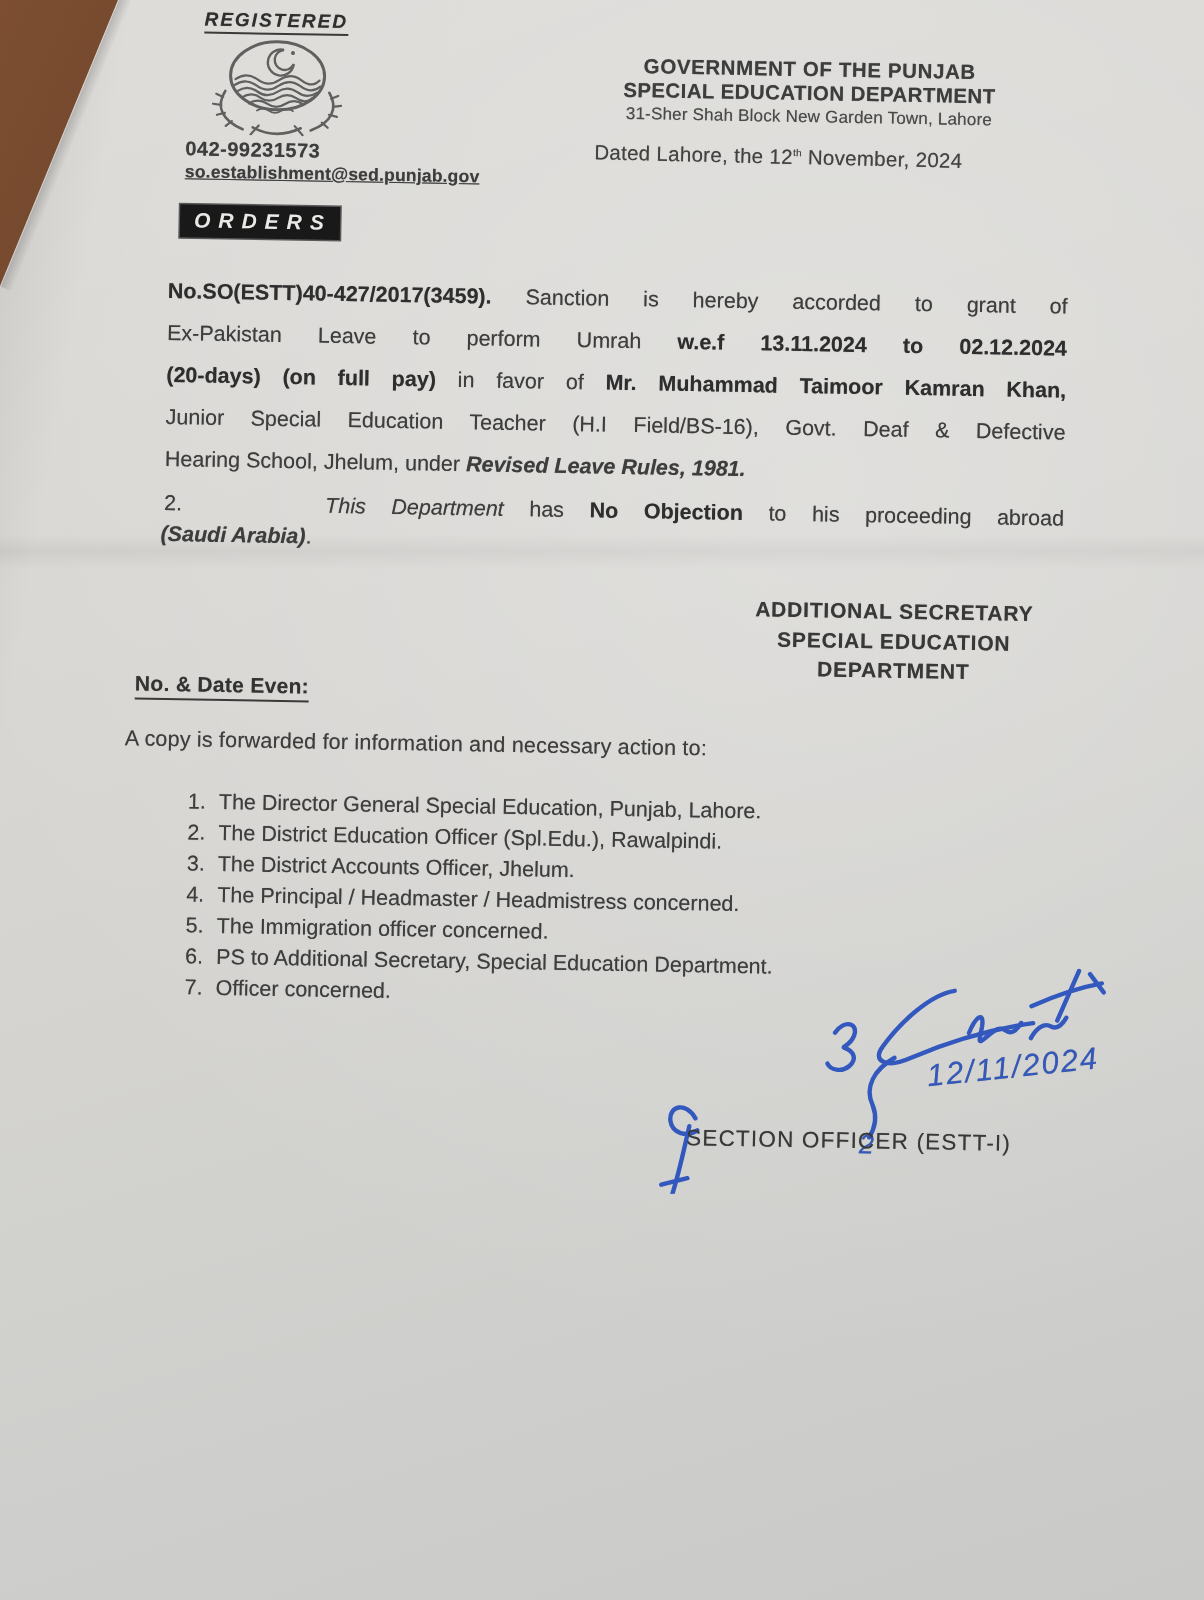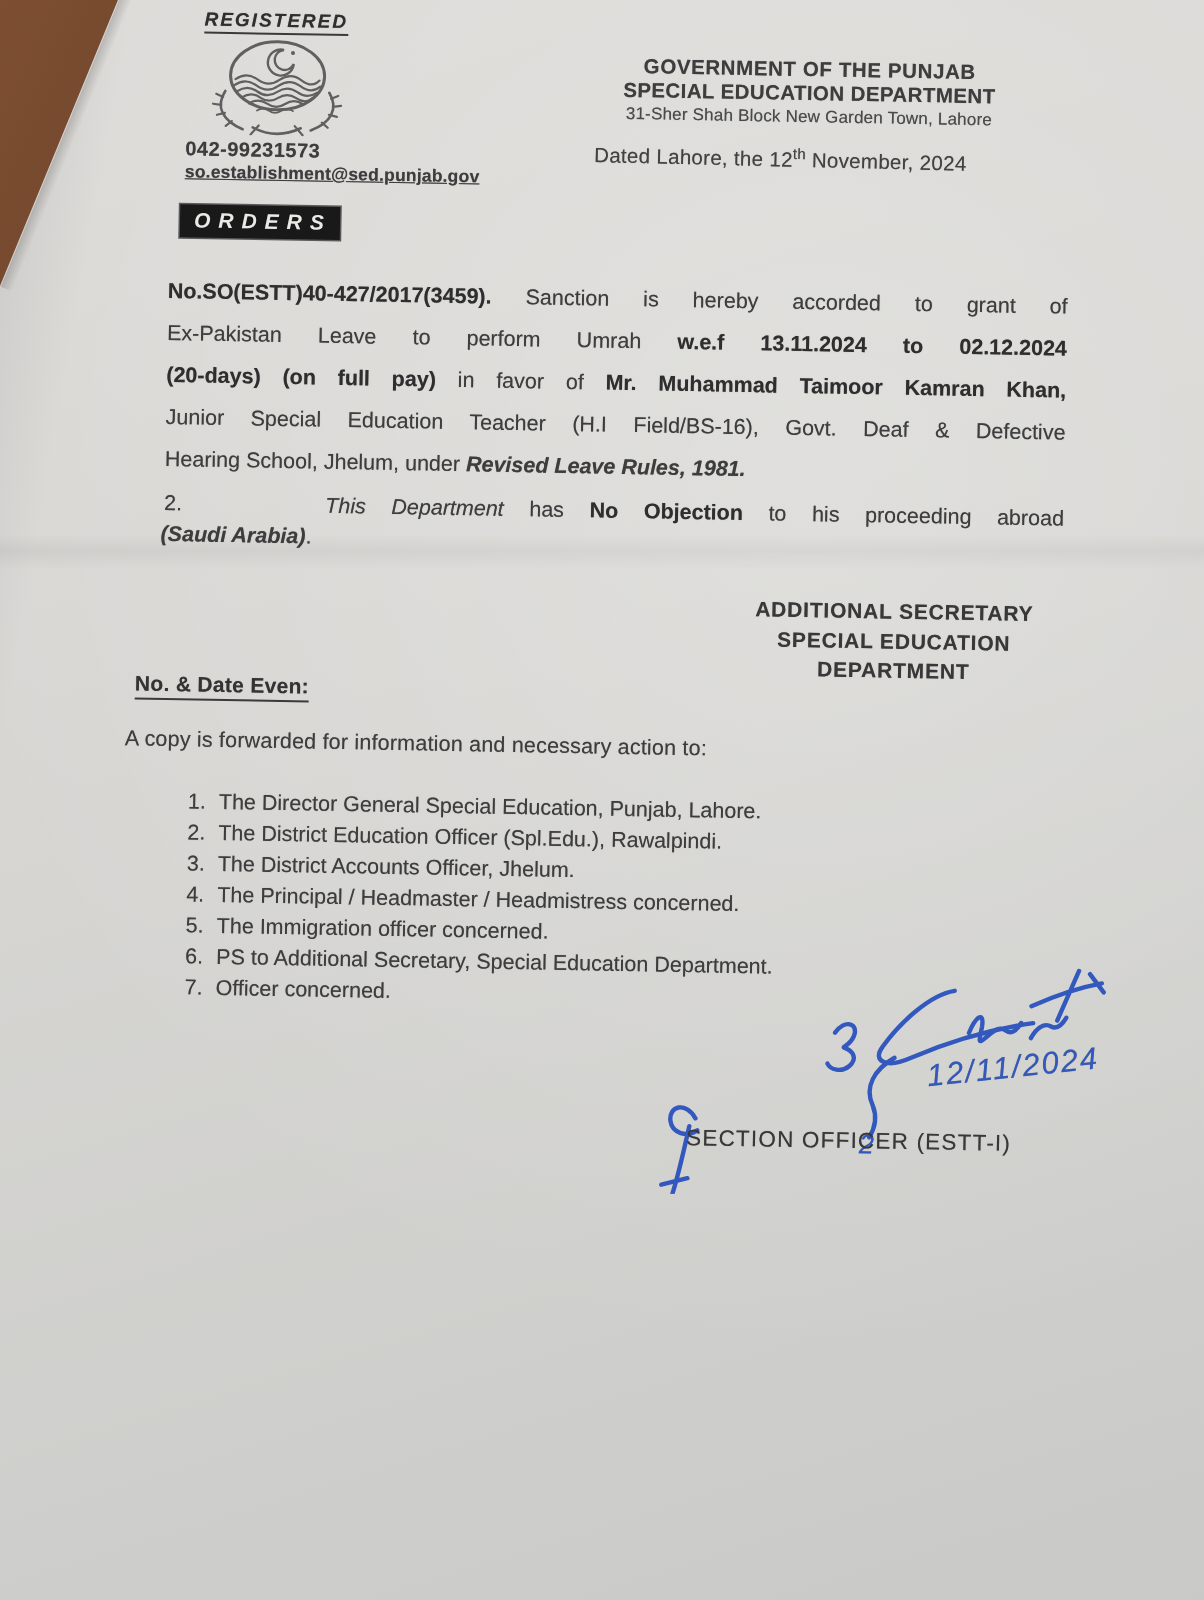--- a/index.html
+++ b/index.html
@@ -28,21 +28,21 @@
   .phone{left:183px;top:137px;font-size:20px;font-weight:bold;letter-spacing:.5px;}
   .email{left:183px;top:161px;font-size:17.5px;font-weight:bold;
     text-decoration:underline;letter-spacing:.2px;}
 
   .headblock{left:588px;top:46px;width:436px;text-align:center;line-height:24px;}
   .headblock .g1{font-size:20.5px;font-weight:bold;letter-spacing:.6px;}
   .headblock .g2{font-size:20.5px;font-weight:bold;letter-spacing:.4px;}
   .headblock .g3{font-size:17px;color:#4a4a4a;letter-spacing:.2px;}
   .dated{left:592px;top:134px;font-size:20.5px;color:#424242;letter-spacing:.3px;
     transform:rotate(.35deg);}
-  .dated sup{font-size:15px;}
+  .dated sup{font-size:10px;}
 
   .orders{left:179px;top:204px;background:#191919;color:#e9e9e6;
     font-size:21px;font-weight:bold;font-style:italic;letter-spacing:8px;
     padding:4px 8px 5px 14px;box-shadow:0 0 0 1.5px #5a5a5a;}
 
   .para1{left:168px;top:270px;width:900px;font-size:21.5px;}
   .line{height:42px;line-height:42px;white-space:nowrap;}
   .jline{text-align:justify;text-align-last:justify;white-space:normal;}
   .noc1{left:168px;top:486px;width:900px;font-size:21.5px;height:34px;line-height:34px;
     text-align:justify;text-align-last:justify;}

